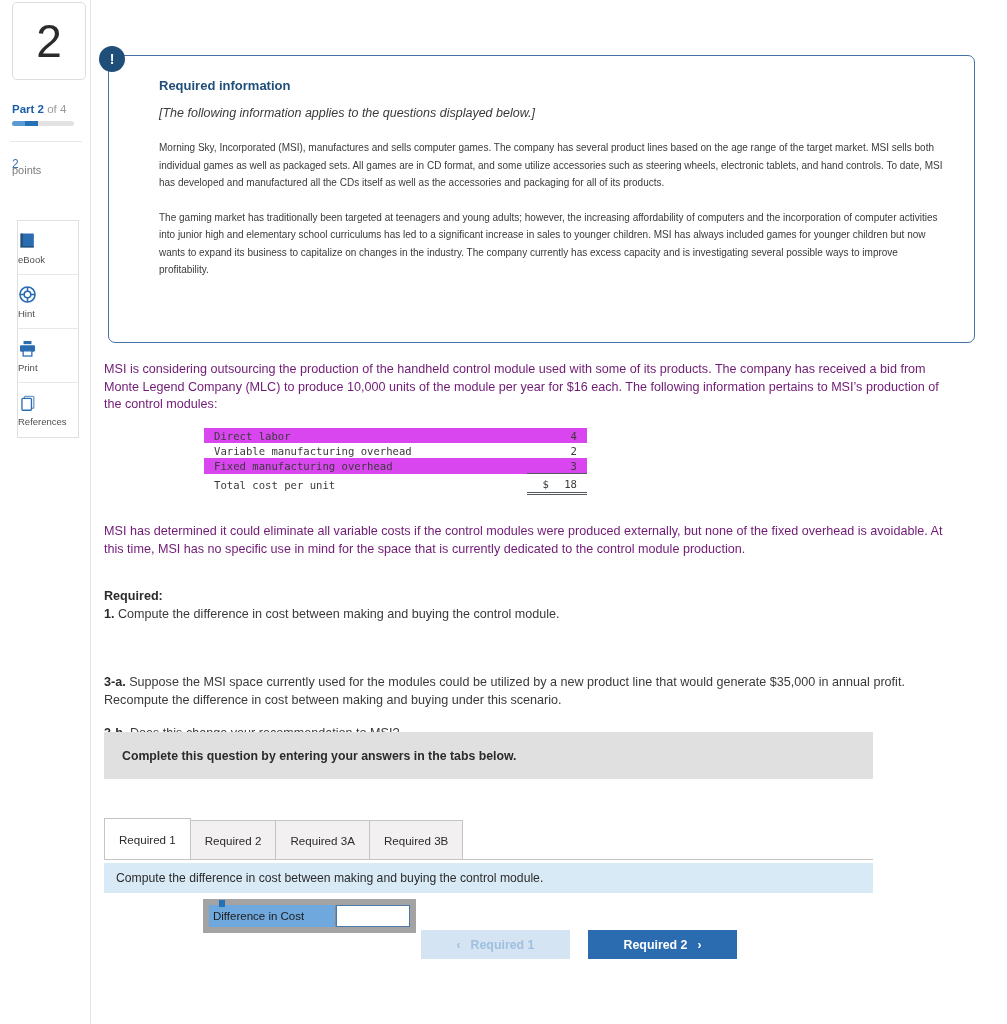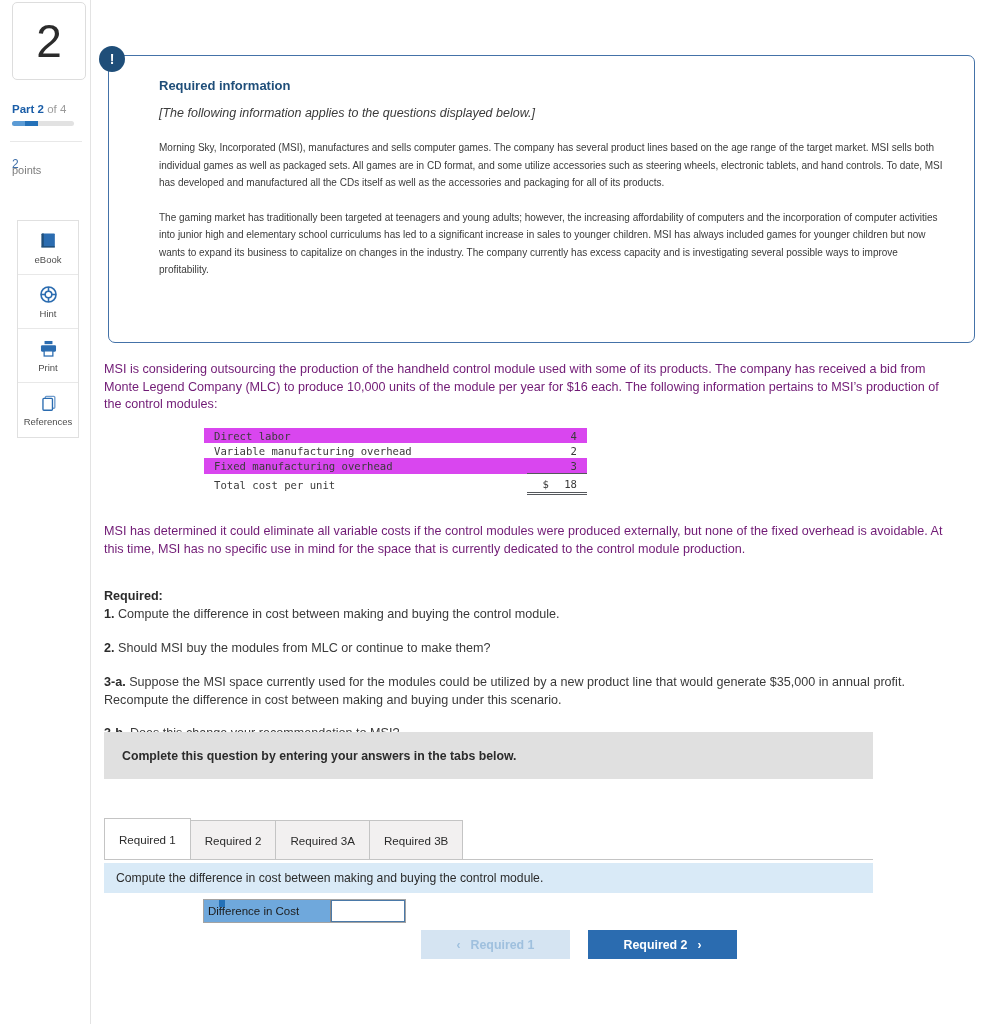--- a/index.html
+++ b/index.html
@@ -61,21 +61,21 @@
   .tool-box {
     position: absolute; left: 17px; top: 220px;
     width: 62px;
     border: 1px solid #e0e0e0;
     background: #fff;
   }
   .tool {
     height: 54px;
     border-bottom: 1px solid #e8e8e8;
     display: flex; flex-direction: column;
-    align-items: center; justify-content: center;
+    justify-content: center;
     gap: 3px; cursor: pointer;
   }
   .tool:last-child { border-bottom: none; }
   .tool .ico { height: 20px; display: flex; align-items: center; }
   .tool .lbl { font-size: 9.5px; color: #4e4e4e; }
 
   
   .main { position: absolute; left: 91px; top: 0; width: 916px; height: 1024px; }
 
   
@@ -187,21 +187,21 @@
     position: absolute; left: 13px; top: 863px;
     width: 769px; height: 30px;
     background: #d9eaf7;
     display: flex; align-items: center;
     padding-left: 12px;
     font-size: 12.2px; color: #2b2b2b;
   }
   .answer-row {
     position: absolute; left: 112px; top: 899px;
     display: flex;
-    border: 1px solid #a3a3a3;
+    border: 6px solid #a3a3a3;
   }
   .answer-label {
     width: 127px; height: 22px;
     background: #6fa8dc;
     display: flex; align-items: center;
     padding-left: 4px;
     font-size: 11.5px; color: #1c1c1c;
     border-right: 1px solid #8a8a8a;
   }
   .answer-input {
@@ -353,23 +353,20 @@
       </tbody>
     </table>
 
     <div class="body-p" id="p-eliminate">MSI has determined it could eliminate all variable costs if the control modules were produced externally, but none of the fixed overhead is avoidable. At this time, MSI has no specific use in mind for the space that is currently dedicated to the control module production.</div>
 
     <div class="req-head">Required:</div>
 
     <div class="q-item" id="q1">
       <b>1.</b><span> Compute the difference in cost between making and buying the control module.</span>
     </div>
-    <div class="q-item" id="q2">
-      <b>2.</b><span> Should MSI buy the modules from MLC or continue to make them?</span>
-    </div>
     <div class="q-item" id="q3a">
       <b>3-a.</b><span> Suppose the MSI space currently used for the modules could be utilized by a new product line that would generate $35,000 in annual profit. Recompute the difference in cost between making and buying under this scenario.</span>
     </div>
     <div class="q-item" id="q3b">
       <b>3-b.</b><span> Does this change your recommendation to MSI?</span>
     </div>
 
     <div class="complete-bar">Complete this question by entering your answers in the tabs below.</div>
 
     <div class="tabs">

